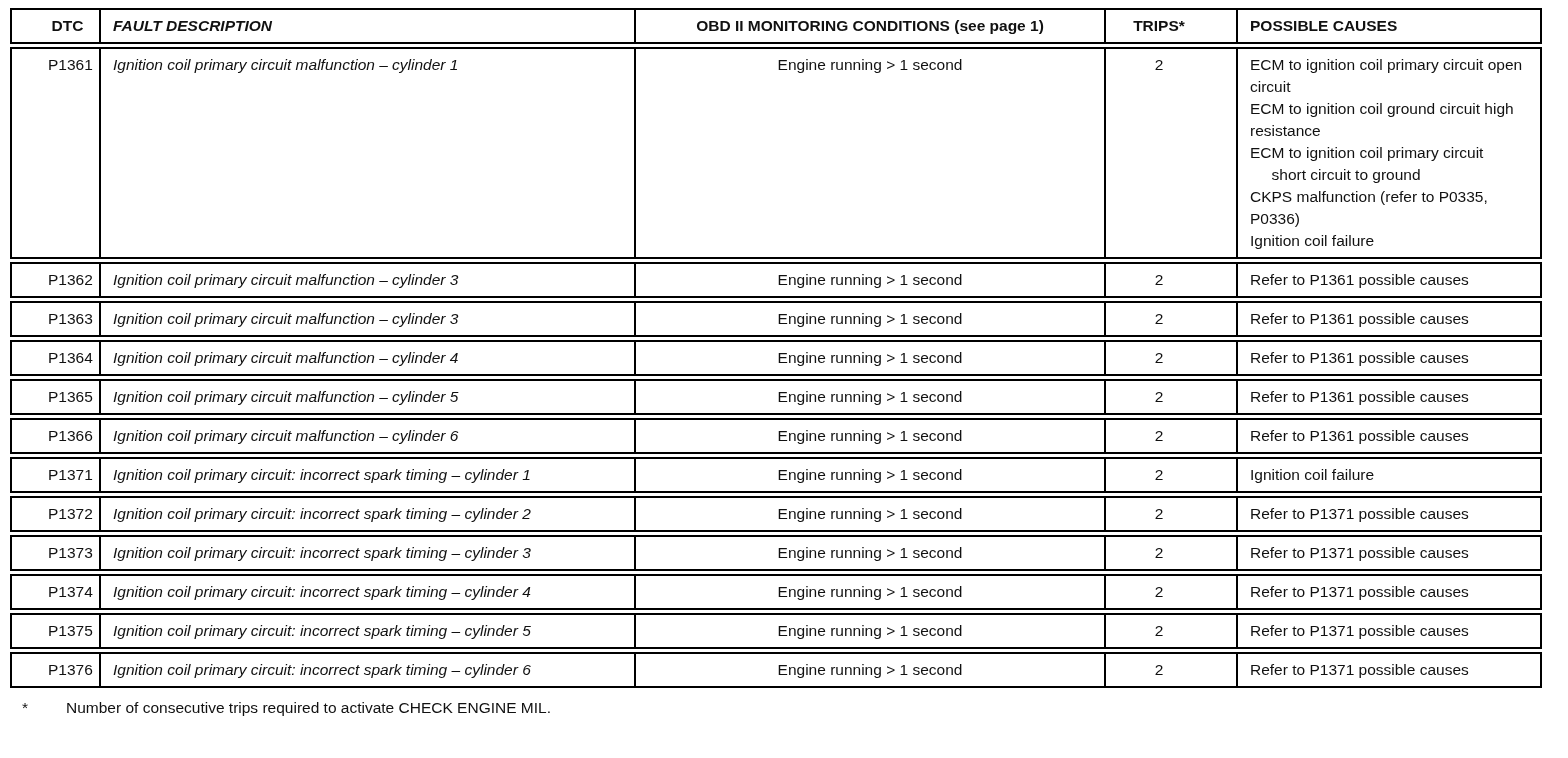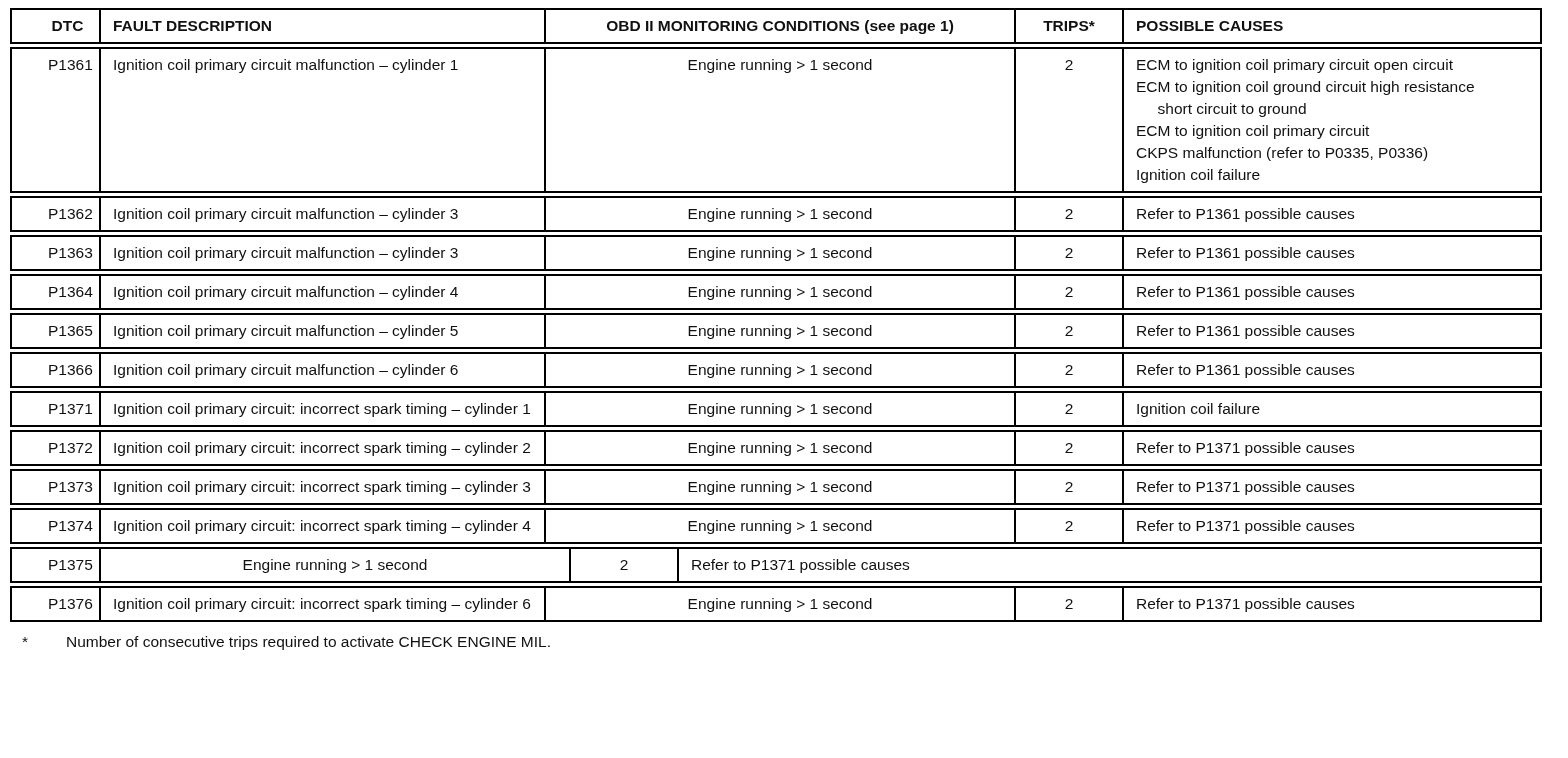--- a/index.html
+++ b/index.html
@@ -33,24 +33,24 @@
     padding: 5px 12px;
     font-size: 15.5px;
     line-height: 22px;
     border-left: 2px solid #000000;
     overflow: hidden;
   }
   .cell:first-child {
     border-left: none;
   }
   .c-dtc   { width: 87px;  text-align: center; flex: none; padding-left: 36px; }
-  .c-fault { width: 445px; flex: none; }
+  .c-fault { width: 535px; flex: none; font-style: italic; }
   .c-cond  { width: 470px; flex: none; text-align: center; }
   .c-trips { width: 108px;  text-align: center; flex: none; }
-  .c-causes{ flex: 1; }
+  .c-causes{ flex: 1; margin-left: 24px; }
   .header-row .c-dtc,
   .header-row .c-trips { text-align: center; }
   .cause-line {
     white-space: pre-wrap;
   }
   .footnote {
     display: flex;
     margin-top: 9px;
     padding-left: 12px;
     font-size: 15.5px;
@@ -78,22 +78,22 @@
 
     <div id="table-body">
   <div class="row">
     <div class="cell c-dtc">P1361</div>
     <div class="cell c-fault">Ignition coil primary circuit malfunction – cylinder 1</div>
     <div class="cell c-cond">Engine running &gt; 1 second</div>
     <div class="cell c-trips">2</div>
     <div class="cell c-causes">
             <div class="cause-line">ECM to ignition coil primary circuit open circuit</div>
             <div class="cause-line">ECM to ignition coil ground circuit high resistance</div>
+            <div class="cause-line">ECM to ignition coil primary circuit</div>
             <div class="cause-line">     short circuit to ground</div>
-            <div class="cause-line">ECM to ignition coil primary circuit</div>
             <div class="cause-line">CKPS malfunction (refer to P0335, P0336)</div>
             <div class="cause-line">Ignition coil failure</div>
           </div>
   </div>
 
   <div class="row">
     <div class="cell c-dtc">P1362</div>
     <div class="cell c-fault">Ignition coil primary circuit malfunction – cylinder 3</div>
     <div class="cell c-cond">Engine running &gt; 1 second</div>
     <div class="cell c-trips">2</div>
@@ -177,20 +177,21 @@
     <div class="cell c-fault">Ignition coil primary circuit: incorrect spark timing – cylinder 4</div>
     <div class="cell c-cond">Engine running &gt; 1 second</div>
     <div class="cell c-trips">2</div>
     <div class="cell c-causes">
             <div class="cause-line">Refer to P1371 possible causes</div>
           </div>
   </div>
 
   <div class="row">
     <div class="cell c-dtc">P1375</div>
+    <div class="cell c-fault">Ignition coil primary circuit: incorrect spark timing – cylinder 5</div>
     <div class="cell c-cond">Engine running &gt; 1 second</div>
     <div class="cell c-trips">2</div>
     <div class="cell c-causes">
             <div class="cause-line">Refer to P1371 possible causes</div>
           </div>
   </div>
 
   <div class="row">
     <div class="cell c-dtc">P1376</div>
     <div class="cell c-fault">Ignition coil primary circuit: incorrect spark timing – cylinder 6</div>

